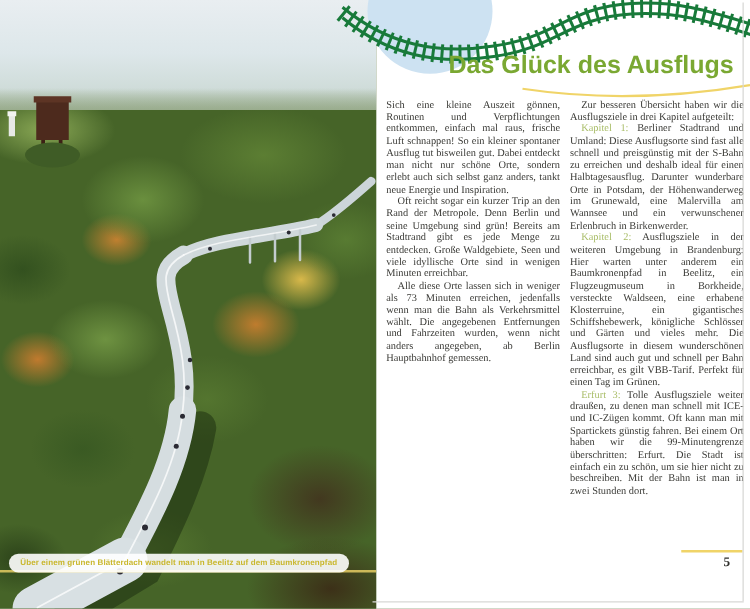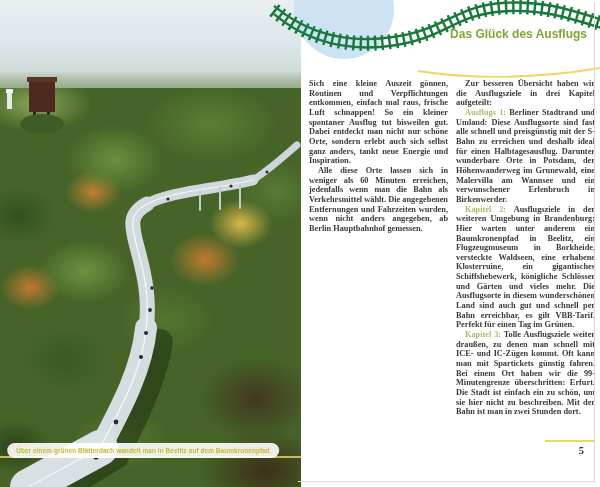--- a/index.html
+++ b/index.html
@@ -51,31 +51,31 @@
     position:absolute;left:143px;top:443px;transform:translateX(-50%);
     background:rgba(255,255,255,.9);border-radius:8px;
     height:15px;line-height:15px;padding:0 9px;white-space:nowrap;
     font-family:"Liberation Sans", sans-serif;font-weight:bold;font-size:6.4px;
     color:var(--caption-yellow,#c9b72c);letter-spacing:.1px;
   }
 
   
   .deco-top{position:absolute;left:0;top:0;pointer-events:none;}
   .page-title{
-    position:absolute;right:13px;top:27px;
-    font-family:"Liberation Sans", sans-serif;font-weight:bold;font-size:12px;
+    position:absolute;right:13px;top:41px;
+    font-family:"Liberation Sans", sans-serif;font-weight:bold;font-size:20px;
     color:var(--title-green,#7aa832);white-space:nowrap;
   }
   .columns{
     position:absolute;left:309px;top:79px;width:286px;height:380px;
     display:flex;gap:8px;
   }
   .col{width:139px;
     font-size:8.3px;line-height:9.65px;color:#3a3a36;
-    text-align:justify;hyphens:auto;font-weight:bold;-webkit-hyphens:auto;
+    text-align:justify;hyphens:auto;-webkit-hyphens:auto;
   }
   .col p{margin:0;text-indent:9px;}
   .col p.flush{text-indent:0;}
   .chapter-lead{color:var(--chapter-green,#a9bd68);}
   .pagenum-rule{
     position:absolute;left:545px;top:440px;width:49px;height:2px;
     background:var(--swoosh-yellow,#f0d468);
   }
   .page-number{
     position:absolute;right:16px;top:445px;
@@ -153,26 +153,27 @@
   </g>
 
   <path d="M 418 71 Q 505 84 600 68" stroke="#f0d468" stroke-width="1.8" fill="none"></path>
 </svg>
 
 <div class="page-title">Das Glück des Ausflugs</div>
 
 <div class="columns">
   <div class="col">
       <p class="flush">Sich eine kleine Auszeit gönnen, Routinen und Verpflichtungen entkommen, einfach mal raus, frische Luft schnappen! So ein kleiner spontaner Ausflug tut bisweilen gut. Dabei entdeckt man nicht nur schöne Orte, sondern erlebt auch sich selbst ganz anders, tankt neue Energie und Inspiration.</p>
-      <p>Alle diese Orte lassen sich in weniger als 60 Minuten erreichen, jedenfalls wenn man die Bahn als Verkehrsmittel wählt. Die angegebenen Entfernungen und Fahrzeiten wurden, wenn nicht anders angegeben, ab Berlin Hauptbahnhof gemessen.</p>
+      <p>Oft reicht sogar ein kurzer Trip an den Rand der Metropole. Denn Berlin und seine Umgebung sind grün! Bereits am Stadtrand gibt es jede Menge zu entdecken. Große Waldgebiete, Seen und viele idyllische Orte sind in wenigen Minuten erreichbar.</p>
+      <p>Alle diese Orte lassen sich in weniger als 73 Minuten erreichen, jedenfalls wenn man die Bahn als Verkehrsmittel wählt. Die angegebenen Entfernungen und Fahrzeiten wurden, wenn nicht anders angegeben, ab Berlin Hauptbahnhof gemessen.</p>
     </div>
   <div class="col">
       <p>Zur besseren Übersicht haben wir die Ausflugsziele in drei Kapitel aufgeteilt:</p>
-      <p><span class="chapter-lead">Ausflugs 1: </span>Berliner Stadtrand und Umland: Diese Ausflugsorte sind fast alle schnell und preisgünstig mit der S-Bahn zu erreichen und deshalb ideal für einen Halbtagesausflug. Darunter wunderbare Orte in Potsdam, der Höhenwanderweg im Grunewald, eine Malervilla am Wannsee und ein verwunschener Erlenbruch in Birkenwerder.</p>
+      <p><span class="chapter-lead">Kapitel 1: </span>Berliner Stadtrand und Umland: Diese Ausflugsorte sind fast alle schnell und preisgünstig mit der S-Bahn zu erreichen und deshalb ideal für einen Halbtagesausflug. Darunter wunderbare Orte in Potsdam, der Höhenwanderweg im Grunewald, eine Malervilla am Wannsee und ein verwunschener Erlenbruch in Birkenwerder.</p>
       <p><span class="chapter-lead">Kapitel 2: </span>Ausflugsziele in der weiteren Umgebung in Brandenburg: Hier warten unter anderem ein Baumkronenpfad in Beelitz, ein Flugzeugmuseum in Borkheide, versteckte Waldseen, eine erhabene Klosterruine, ein gigantisches Schiffshebewerk, königliche Schlösser und Gärten und vieles mehr. Die Ausflugsorte in diesem wunderschönen Land sind auch gut und schnell per Bahn erreichbar, es gilt VBB-Tarif. Perfekt für einen Tag im Grünen.</p>
-      <p><span class="chapter-lead">Kapitel 3: </span>Tolle Ausflugsziele weiter draußen, zu denen man schnell mit ICE- und IC-Zügen kommt. Oft kann man mit Spartickets günstig fahren. Bei einem Ort haben wir die 99-Minutengrenze überschritten: Erfurt. Die Stadt ist einfach ein zu schön, um sie hier nicht zu beschreiben. Mit der Bahn ist man in zwei Stunden dort.</p>
+      <p><span class="chapter-lead">Erfurt 3: </span>Tolle Ausflugsziele weiter draußen, zu denen man schnell mit ICE- und IC-Zügen kommt. Oft kann man mit Spartickets günstig fahren. Bei einem Ort haben wir die 99-Minutengrenze überschritten: Erfurt. Die Stadt ist einfach ein zu schön, um sie hier nicht zu beschreiben. Mit der Bahn ist man in zwei Stunden dort.</p>
     </div>
 </div>
 
 <div class="pagenum-rule"></div>
 <div class="page-number">5</div>
 <div class="edge-right"></div>
 <div class="edge-bottom"></div>
 
 </body></html>

